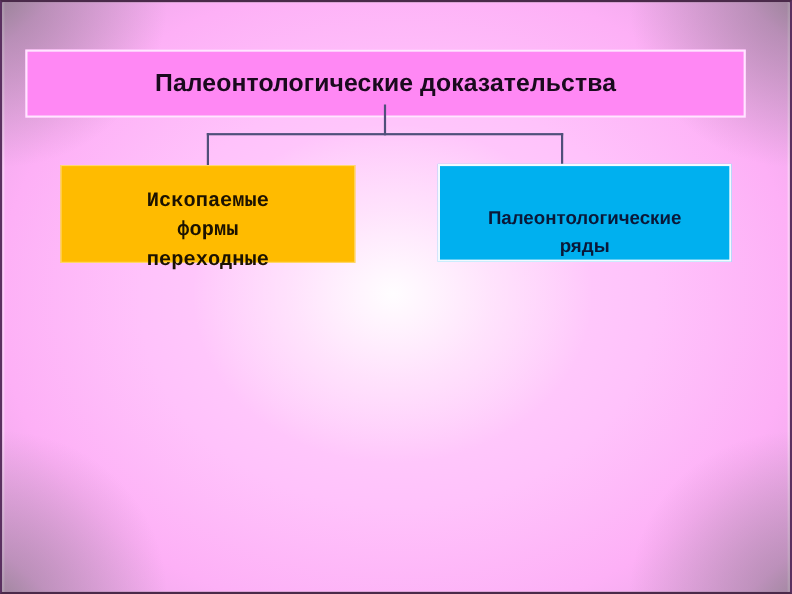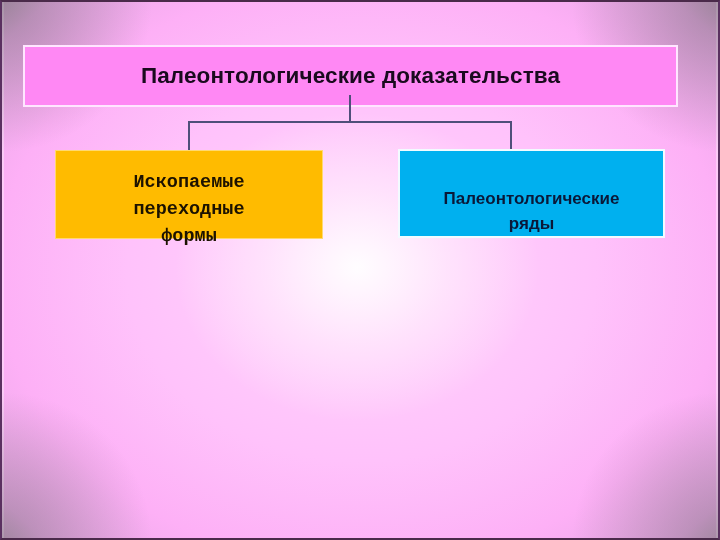--- a/index.html
+++ b/index.html
@@ -109,22 +109,22 @@
   </div>
 
   <div class="line v-root"></div>
   <div class="line h-bar"></div>
   <div class="line v-left"></div>
   <div class="line v-right"></div>
 
   <div class="box child-left">
     <div class="label-stack">
       <span>Ископаемые</span>
+      <span>формы</span>
       <span>переходные</span>
-      <span>формы</span>
     </div>
   </div>
 
   <div class="box child-right">
     <div class="label-stack">
       <span>Палеонтологические</span>
       <span>ряды</span>
     </div>
   </div>
 </div>

